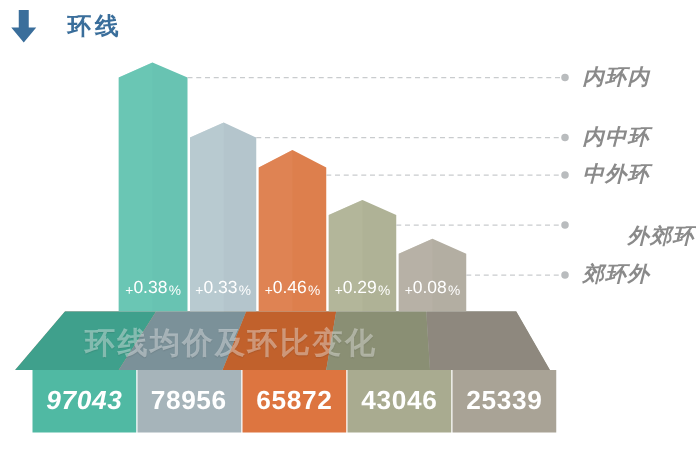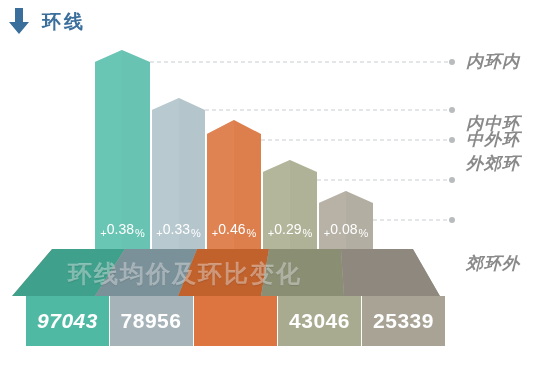--- a/index.html
+++ b/index.html
@@ -18,21 +18,21 @@
     overflow: hidden;
   }
 
   
   .header {
     position: absolute;
     left: 8px;
     top: 6px;
     display: flex;
     align-items: center;
-    gap: 12px;
+    gap: 24px;
   }
   .arrow-icon {
     width: 22px;
     height: 30px;
     display: block;
   }
   .header-title {
     font-size: 19px;
     font-weight: bold;
     color: #3a6e9b;
@@ -261,31 +261,34 @@
   </div>
   <div class="pct" style="left:319px; width:54px;">
     <span class="sign">+</span>
       <span class="num">0.08</span>
       <span class="unit">%</span>
   </div>
 
   <div class="platform-caption">环线均价及环比变化</div>
 
   <div class="cat-label" style="top:53px;">内环内</div>
-  <div class="cat-label" style="top:115px;">内中环</div>
+  <div class="cat-label" style="top:101px;">内中环</div>
   <div class="cat-label" style="top:131px;">中外环</div>
-  <div class="cat-label" style="top:155px;">外郊环</div>
-  <div class="cat-label" style="top:211px;margin-top:44px;">郊环外</div>
+  <div class="cat-label" style="top:180px;margin-left:36px;">外郊环</div>
+  <div class="cat-label" style="top:211px;">郊环外</div>
 
   <div class="value-cell" style="left:26px;  width:83px;font-style:italic;">
     <span>97043</span>
   </div>
   <div class="value-cell" style="left:110px; width:82px;">
     <span>78956</span>
   </div>
+  <div class="value-cell" style="left:194px; width:83px;">
+    <span>65872</span>
+  </div>
   <div class="value-cell" style="left:278px; width:83px;">
     <span>43046</span>
   </div>
   <div class="value-cell" style="left:362px; width:83px;text-align:right;">
     <span>25339</span>
   </div>
 
 </div>
 
 </body></html>

